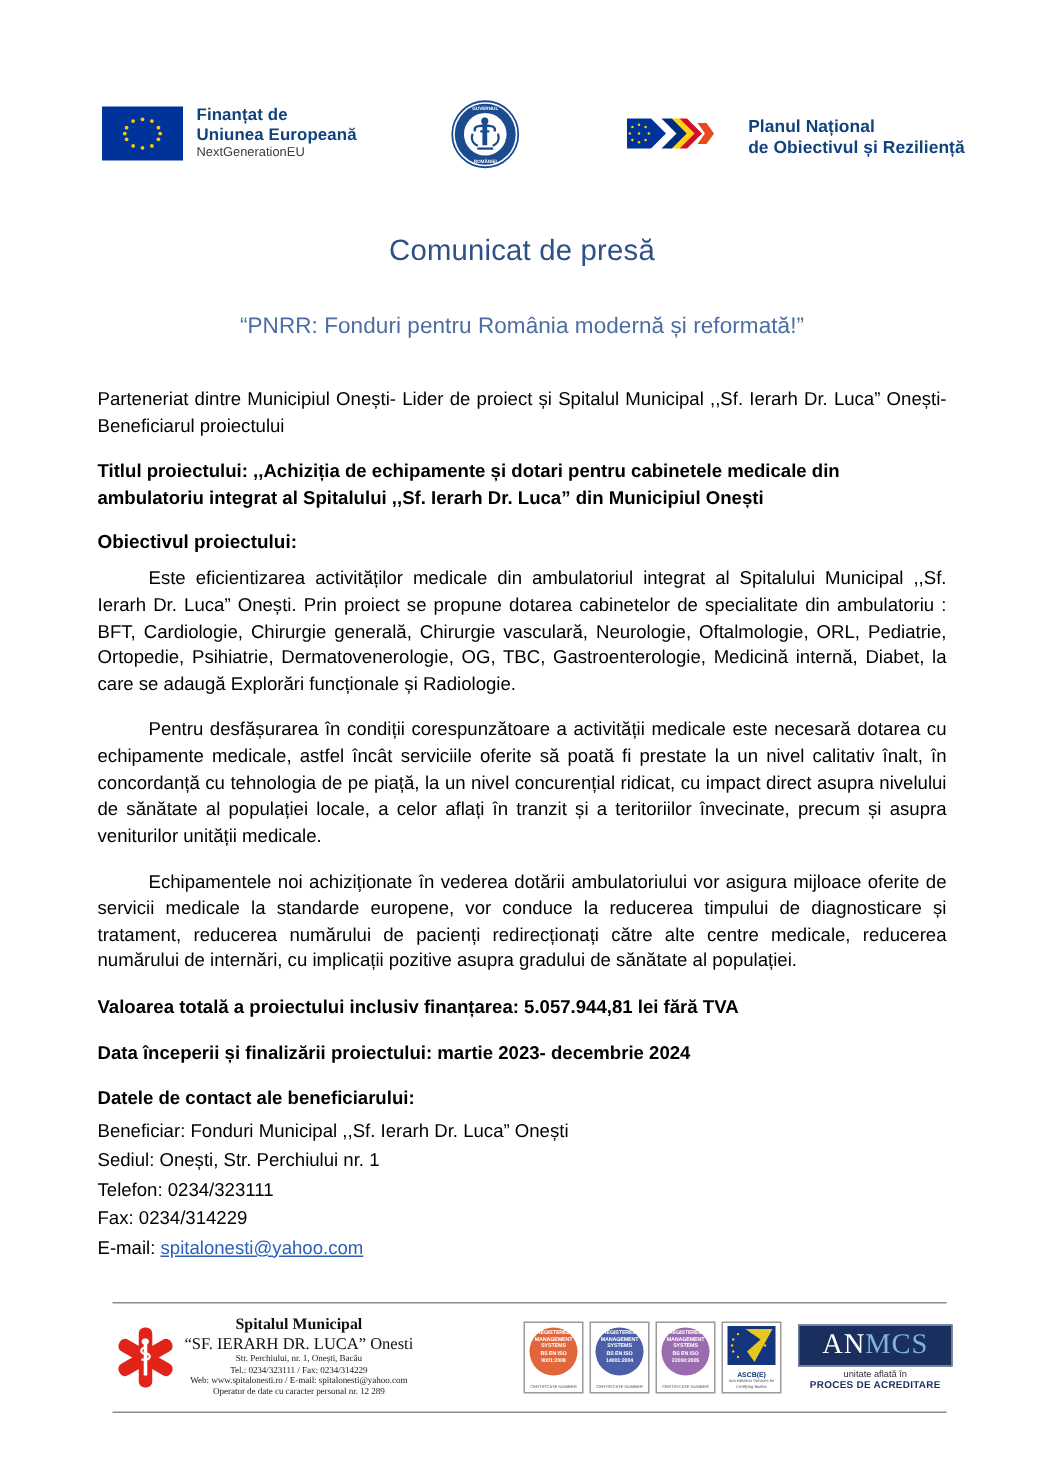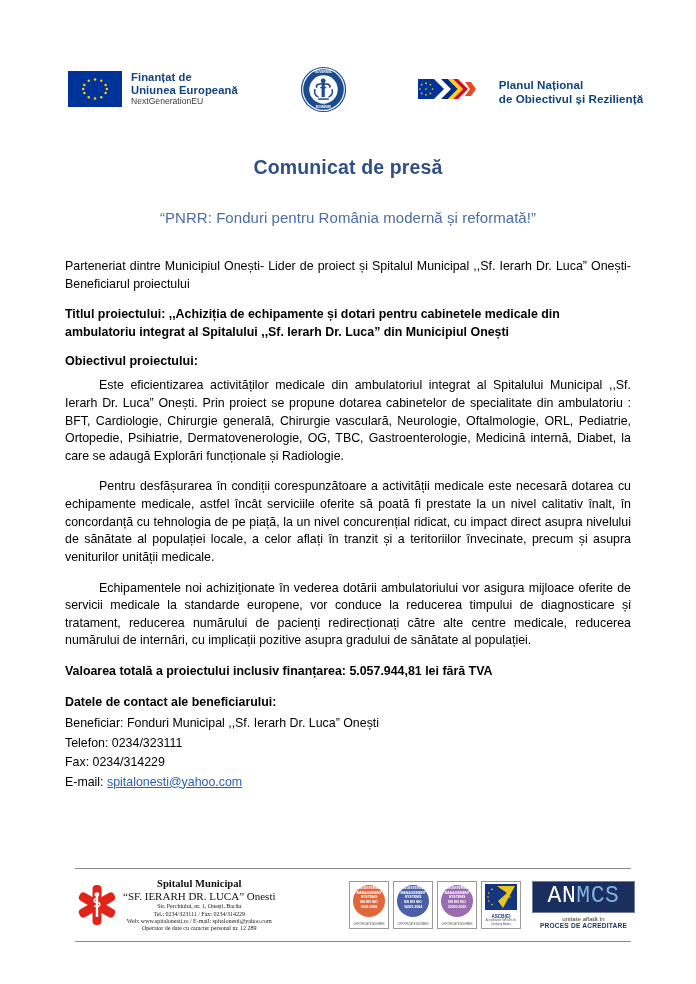--- a/index.html
+++ b/index.html
@@ -87,21 +87,21 @@
     font-weight: bold;
     color: #10427f;
     white-space: nowrap;
     letter-spacing: 0.05px;
   }
 
   
   .doc-title {
     text-align: center;
     font-size: 19.5px;
-    font-weight: bold;
+    font-weight: normal;
     color: #2f4f87;
     margin-top: 36px;
     letter-spacing: 0.15px;
   }
   .doc-subtitle {
     text-align: center;
     font-size: 15px;
     color: #4b6da3;
     margin-top: 30px;
     letter-spacing: 0.05px;
@@ -278,22 +278,22 @@
     width: 103px;
     flex: none;
     text-align: center;
   }
   .anmcs-box {
     background: #1b2f5e;
     border: 1px solid #6f7da0;
     padding: 3px 0 4px;
   }
   .anmcs-word {
-    font-family: Liberation Mono, monospace;
-    font-size: 23px;
+    font-family: Liberation Serif, serif;
+    font-size: 19px;
     letter-spacing: 0.6px;
     line-height: 1;
   }
   .anmcs-word .an { color: #ffffff; }
   .anmcs-word .mcs { color: #7fb2e0; }
   .anmcs-sub1 {
     font-size: 6.2px;
     color: #333;
     margin-top: 2px;
   }
@@ -394,24 +394,26 @@
     <p class="heading">Obiectivul proiectului:</p>
 
     <p class="para indent">Este eficientizarea activităților medicale din ambulatoriul integrat al Spitalului Municipal ,,Sf. Ierarh Dr. Luca” Onești. Prin proiect se propune dotarea cabinetelor de specialitate din ambulatoriu : BFT, Cardiologie, Chirurgie generală, Chirurgie vasculară, Neurologie, Oftalmologie, ORL, Pediatrie, Ortopedie, Psihiatrie, Dermatovenerologie, OG, TBC, Gastroenterologie, Medicină internă, Diabet, la care se adaugă Explorări funcționale și Radiologie.</p>
 
     <p class="para indent">Pentru desfășurarea în condiții corespunzătoare a activității medicale este necesară dotarea cu echipamente medicale, astfel încât serviciile oferite să poată fi prestate la un nivel calitativ înalt, în concordanță cu tehnologia de pe piață, la un nivel concurențial ridicat, cu impact direct asupra nivelului de sănătate al populației locale, a celor aflați în tranzit și a teritoriilor învecinate, precum și asupra veniturilor unității medicale.</p>
 
     <p class="para indent">Echipamentele noi achiziționate în vederea dotării ambulatoriului vor asigura mijloace oferite de servicii medicale la standarde europene, vor conduce la reducerea timpului de diagnosticare și tratament, reducerea numărului de pacienți redirecționați către alte centre medicale, reducerea numărului de internări, cu implicații pozitive asupra gradului de sănătate al populației.</p>
 
     <p class="para bold">Valoarea totală a proiectului inclusiv finanțarea: 5.057.944,81 lei fără TVA</p>
 
+    <p class="para bold">Data începerii și finalizării proiectului: martie 2023- decembrie 2024</p>
 
     <p class="para bold tight">Datele de contact ale beneficiarului:</p>
 
     <p class="contact-line">Beneficiar: Fonduri Municipal ,,Sf. Ierarh Dr. Luca” Onești</p>
+    <p class="contact-line">Sediul: Onești, Str. Perchiului nr. 1</p>
     <p class="contact-line">Telefon: 0234/323111</p>
     <p class="contact-line">Fax: 0234/314229</p>
     <p class="contact-line"><span>E-mail: </span><a class="email-link" href="#">spitalonesti@yahoo.com</a></p>
 
   </div>
 
   <div class="footer">
     <div class="footer-rule top"></div>
 
     <div class="footer-inner">

